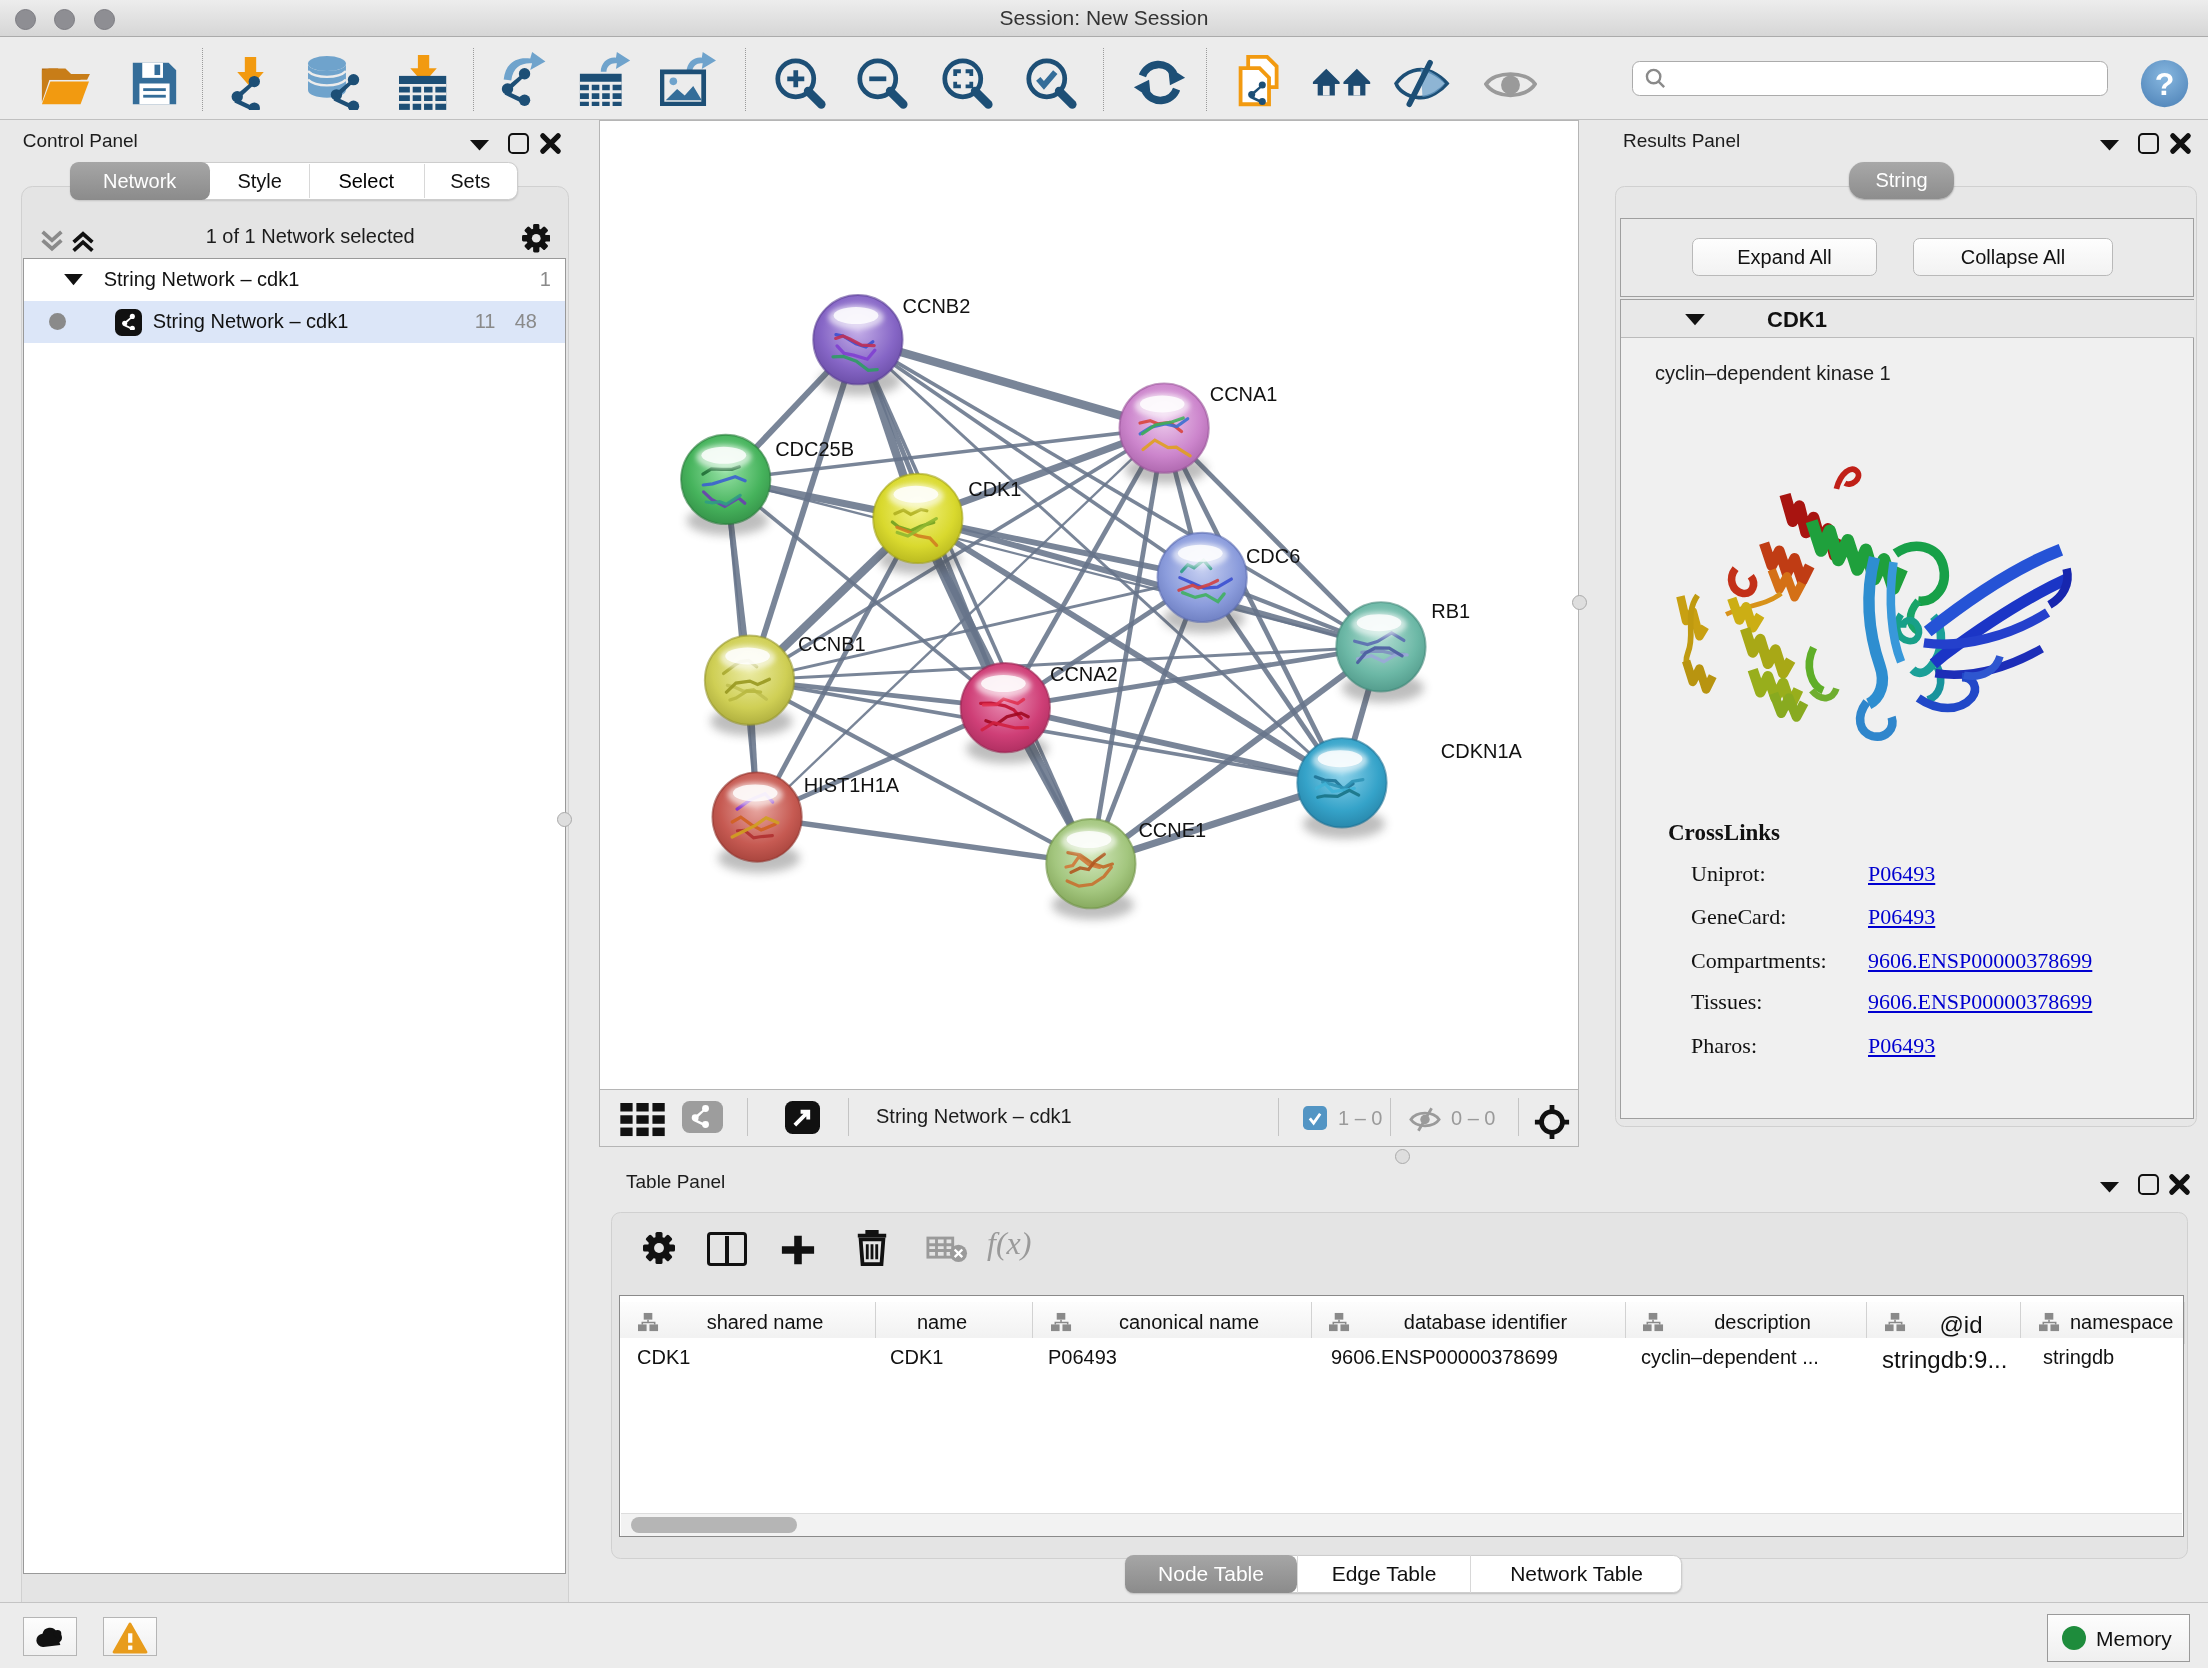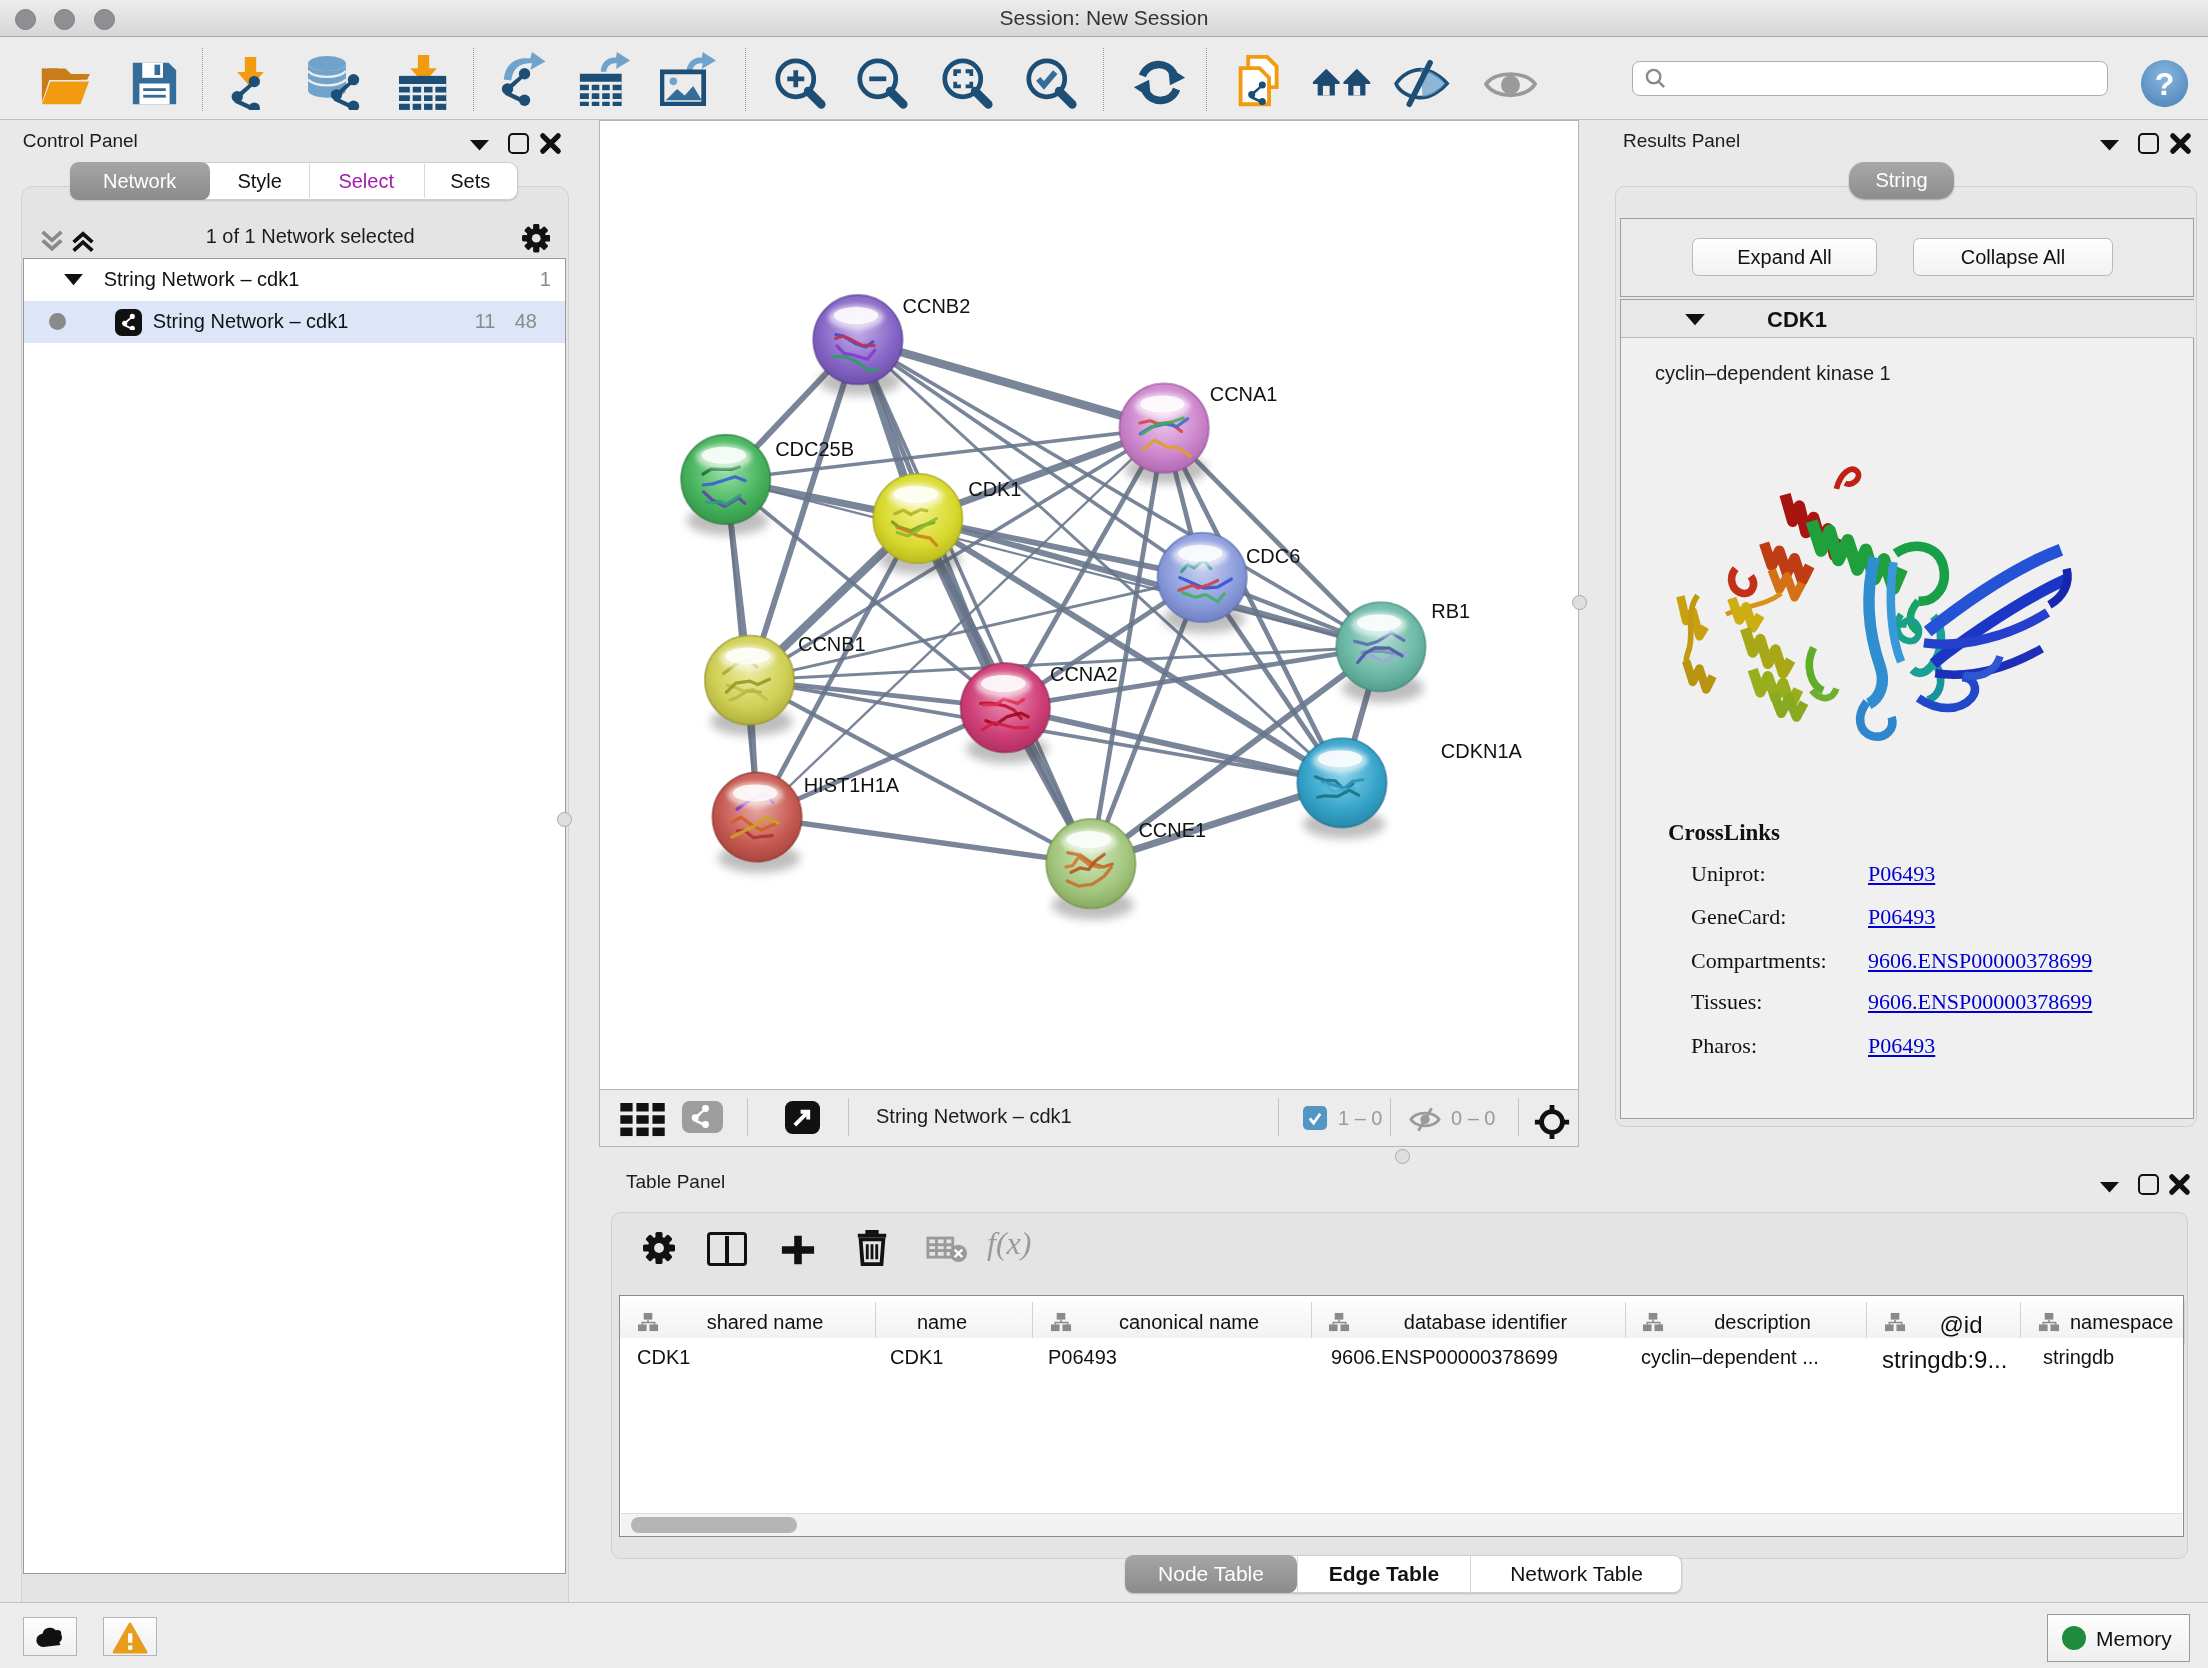--- a/index.html
+++ b/index.html
@@ -187,21 +187,21 @@
       <path d="M2 2 h20 l-10 11 z" fill="#111"></path>
     </svg>
     <div class="abs" style="left:502px;top:10.5px;width:21px;height:21px;border:2.9px solid #111;border-radius:4.8px;"></div>
     <svg class="abs" style="left:533px;top:9.5px" width="23" height="23" viewBox="0 0 24 24">
       <path d="M4 4 L20 20 M20 4 L4 20" stroke="#111" stroke-width="5.5" stroke-linecap="round"></path>
     </svg>
     <div class="abs" style="left:64px;top:40px;width:448px;height:38px;background:#fff;z-index:5;border-radius:9.5px;border:1px solid #cdcdcd;box-shadow:0 1px 1.9px rgba(0,0,0,0.15);"></div>
     <div class="abs" style="left:64px;top:40px;width:140px;height:38px;background:linear-gradient(#a6a6a6,#8b8b8b);color:#fff;border-radius:8.6px;z-index:6;font-size:20px;text-align:center;line-height:38px;">Network</div>
     <div class="abs" style="left:204px;top:40px;width:100px;height:38px;color:#111;z-index:6;font-size:20px;text-align:center;line-height:38px;">Style</div>
     <div class="abs" style="left:303px;top:42px;width:0;height:34px;border-left:1px solid #d8d8d8;z-index:7;"></div>
-    <div class="abs" style="left:303px;top:40px;width:115px;height:38px;color:#a21caf;z-index:6;font-size:20px;text-align:center;line-height:38px;">Select</div>
+    <div class="abs" style="left:303px;top:40px;width:115px;height:38px;color:#000000;z-index:6;font-size:20px;text-align:center;line-height:38px;">Select</div>
     <div class="abs" style="left:418px;top:42px;width:0;height:34px;border-left:1px solid #d8d8d8;z-index:7;"></div>
     <div class="abs" style="left:418px;top:40px;width:93px;height:38px;color:#111;z-index:6;font-size:20px;text-align:center;line-height:38px;">Sets</div>
     <div class="abs" style="left:15px;top:64px;width:548px;height:1459px;background:#e4e4e4;border:1px solid #d0d0d0;border-radius:11.4px 11.4px 0 0;"></div>
     <svg class="abs" style="left:31px;top:105px" width="30" height="28.5" viewBox="0 0 32 30">
       <g fill="none" stroke="#8a8a8a" stroke-width="4">
         <path d="M6 5 l10 9 10-9"></path>
         <path d="M6 14 l10 9 10-9"></path>
       </g>
     </svg>
     <svg class="abs" style="left:62px;top:105px" width="30" height="28.5" viewBox="0 0 32 30">
@@ -770,21 +770,21 @@
         <div style="position:absolute;left:1021px;top:7.6px;font-size:20px;color:#111;">cyclin–dependent ...</div>
         <div style="position:absolute;left:1262px;top:7.6px;font-size:24px;color:#111;">stringdb:9...</div>
         <div style="position:absolute;left:1423px;top:7.6px;font-size:20px;color:#111;">stringdb</div>
       </div>
       <div class="abs" style="left:1px;top:217px;width:1561px;height:23px;background:#f2f2f2;border-top:1px solid #ddd;">
         <div style="position:absolute;left:9.5px;top:2.9px;width:166px;height:16px;background:#b5b5b5;border-radius:8.6px;"></div>
       </div>
     </div>
     <div class="abs" style="left:526px;top:395px;width:557px;height:38px;background:#fff;border-radius:8.6px;border:1px solid #cdcdcd;box-shadow:0 1px 1.9px rgba(0,0,0,0.2);"></div>
     <div class="abs" style="left:526px;top:395px;width:172px;height:38px;background:linear-gradient(#a6a6a6,#8b8b8b);border-radius:8.6px;color:#fff;font-size:21px;text-align:center;line-height:38px;">Node Table</div>
-    <div class="abs" style="left:698px;top:395px;width:174px;height:38px;color:#111;font-size:21px;text-align:center;line-height:38px;border-left:1px solid #d8d8d8;border-right:1px solid #d8d8d8;font-weight:bold;">Edge Table</div>
+    <div class="abs" style="left:698px;top:395px;width:174px;height:38px;color:#111;font-size:21px;text-align:center;line-height:38px;border-left:1px solid #d8d8d8;border-right:1px solid #d8d8d8;">Edge Table</div>
     <div class="abs" style="left:872px;top:395px;width:211px;height:38px;color:#111;font-size:21px;text-align:center;line-height:38px;">Network Table</div>
   </div>
 <div class="abs" style="left:0;top:1602px;width:2208px;height:67px;background:#ececec;border-top:1px solid #c4c4c4;">
     <div class="abs" style="left:23px;top:14.3px;width:54px;height:39px;background:linear-gradient(#fdfdfd,#f0f0f0);border:1px solid #b5b5b5;"></div>
     <svg class="abs" style="left:34px;top:23px" width="32" height="23" viewBox="0 0 34 24">
       <path d="M10 22 a7 7 0 0 1-1-14 8 8 0 0 1 15-2 6 6 0 0 1 3 11 l1 3 z" fill="#111"></path>
       <circle cx="25" cy="8" r="4" fill="#111"></circle>
     </svg>
     <div class="abs" style="left:103px;top:14.3px;width:54px;height:39px;background:linear-gradient(#fdfdfd,#f0f0f0);border:1px solid #b5b5b5;"></div>
     <svg class="abs" style="left:112px;top:19px" width="36" height="32" viewBox="0 0 38 34">

